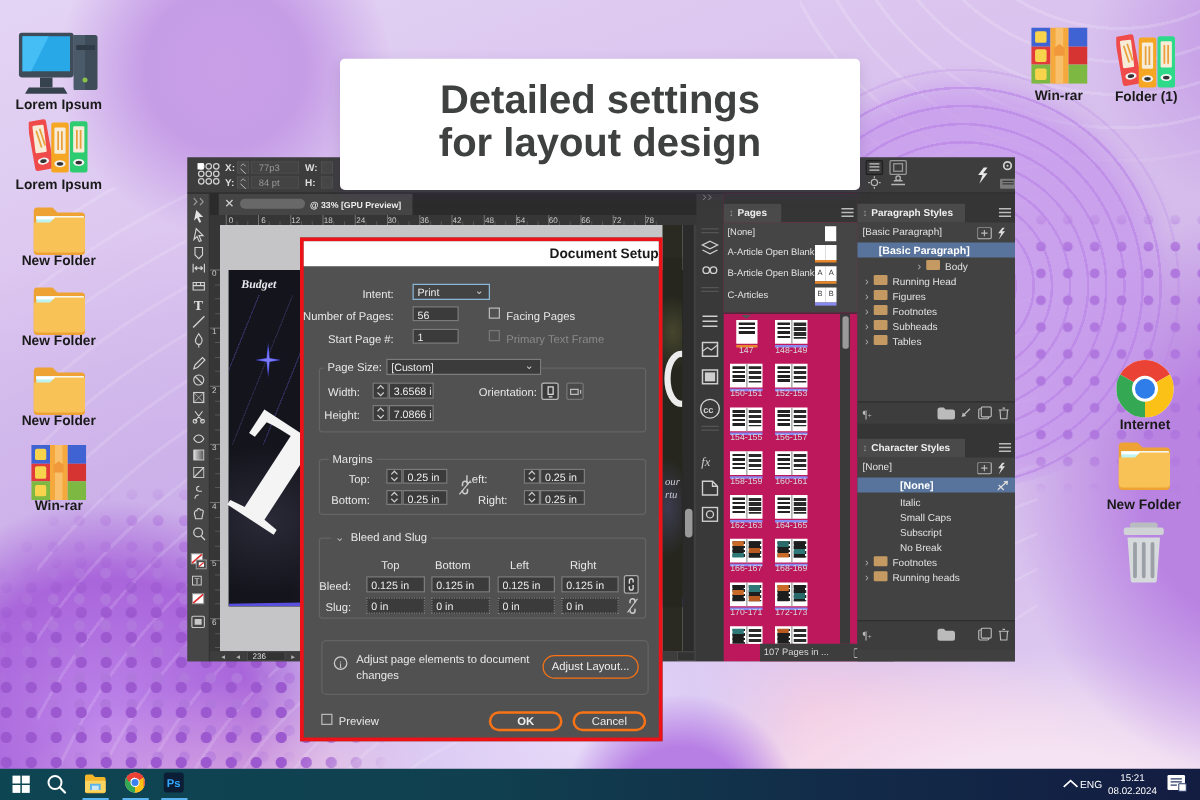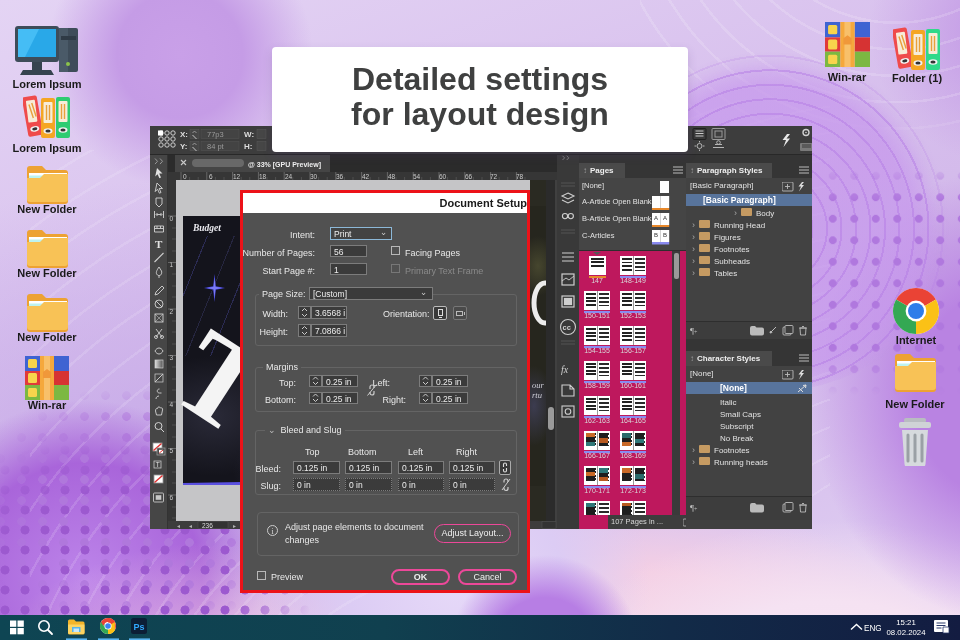--- a/index.html
+++ b/index.html
@@ -57,21 +57,21 @@
 .thumb { position:absolute; background:#fff; }
 .tlabel { position:absolute; color:#d8d8d8; font-size:7px; text-align:center; transform:translateX(-50%); }
 
 #dlg { position:absolute; left:240px; top:190px; width:290px; height:403px; background:#515151; border:3px solid #ec1218; }
 #dlgtitle { position:absolute; left:0; top:0; width:284px; height:20px; background:#fff; color:#1a1a1a; font-size:11px; font-weight:bold; line-height:21px; padding-left:12px;text-align:right; }
 .fld { position:absolute; background:#3b3b3b; border:1px solid #7c7c7c; color:#ededed; font-size:8.5px; line-height:9.5px; padding:1.5px 0 0 3px; white-space:nowrap; overflow:hidden; }
 .lab { position:absolute; color:#e8e8e8; font-size:9px; white-space:nowrap; }
 .grp { position:absolute; border:1px solid #646464; border-radius:3px; }
 .spin { position:absolute; width:13px; background:#3b3b3b; border:1px solid #7c7c7c; }
 .cb { position:absolute; width:9px; height:9px; border:1px solid #b8b8b8; background:transparent; }
-.btn { position:absolute; border:2px solid #ec4899; border-radius:10px; color:#efefef; font-size:9px; text-align:center; }
+.btn { position:absolute; border:2px solid #f97316; border-radius:10px; color:#efefef; font-size:9px; text-align:center; }
 
 #banner { position:absolute; left:272px; top:47px; width:416px; height:105px; background:#fff; border-radius:4px; box-shadow:0 4px 10px rgba(80,50,120,.18); }
 #banner div { color:#3f4040; font-size:32px; font-weight:bold; text-align:center; line-height:35px; padding-top:15px; }
 
 #taskbar { position:absolute; left:0; top:615px; width:960px; height:25px; background:linear-gradient(90deg,#0e4553 0%, #10404f 40%, #122b48 70%, #131c41 100%); }
 </style>
 </head>
 <body>
 <div id="stage">
 

